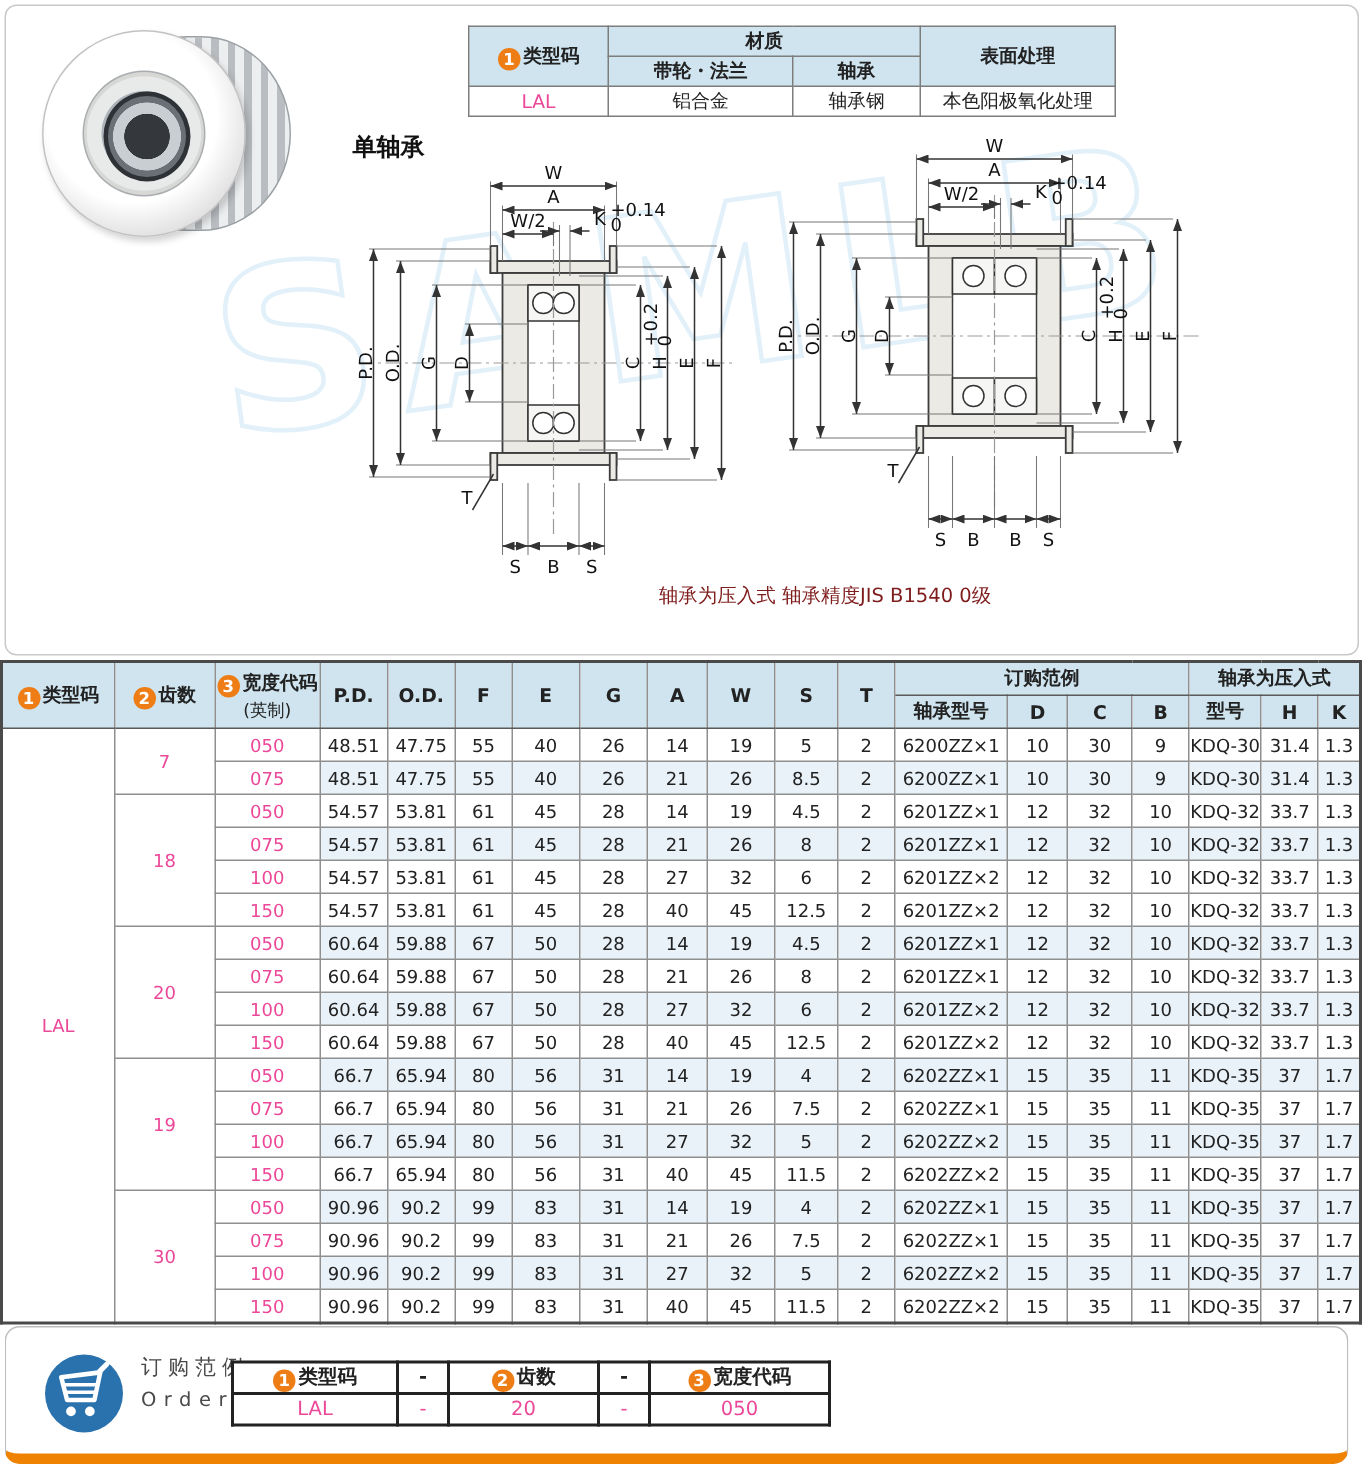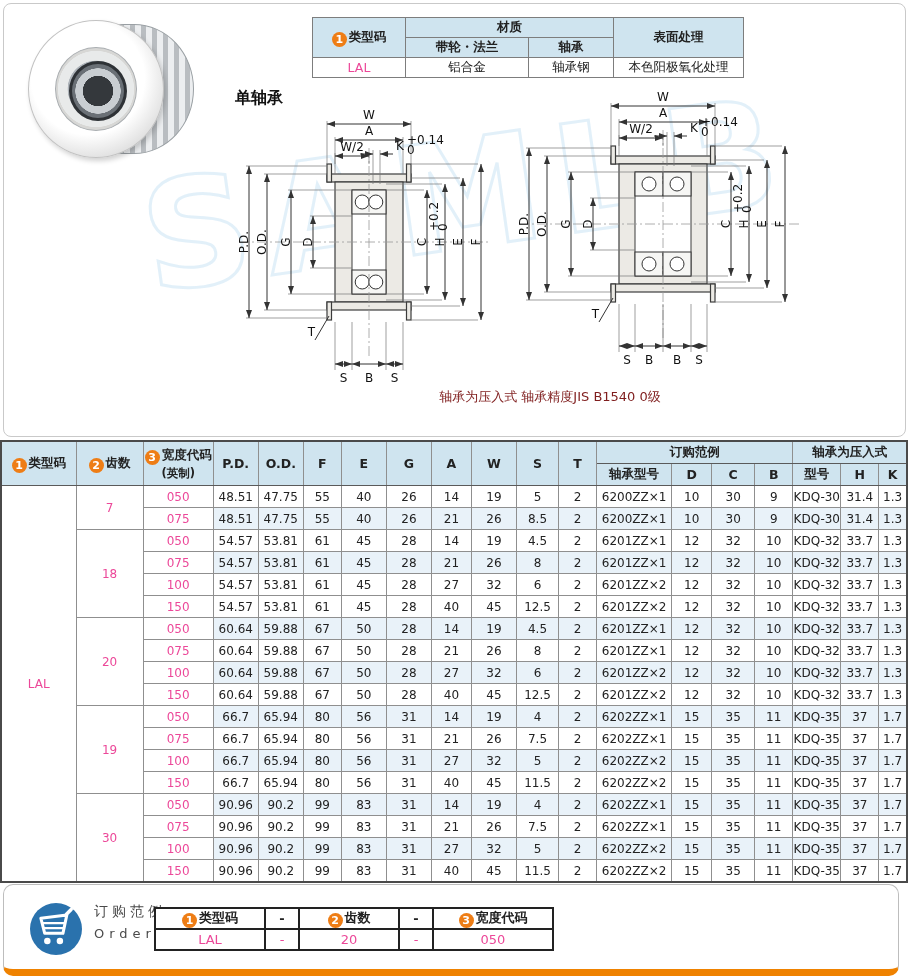--- a/index.html
+++ b/index.html
@@ -48,21 +48,21 @@
   .ball{fill:#fff;stroke:#333;stroke-width:1;}
   #note{position:absolute;left:300px;top:388px;width:500px;text-align:center;font-size:13px;color:#7f1d1d;z-index:2;}
   
   #main-table{position:absolute;left:0;top:440px;width:908px;border-collapse:collapse;table-layout:fixed;
               border:2px solid #4a4a4a;z-index:3;background:#fff;}
   #main-table th,#main-table td{border:1px solid #8f8f8f;text-align:center;padding:0;font-size:12px;overflow:hidden;}
   #main-table th{background:#cfe4ef;font-weight:bold;height:21px;font-size:12.5px;}
   #main-table thead tr th{border-bottom-color:#5a5a5a;}
   #main-table td{height:21px;background:#fff;}
   #main-table td.shade{background:#e9f2f9;}
-  .wsub{font-size:11.5px;font-weight:bold;text-align:right;}
+  .wsub{font-size:11.5px;font-weight:normal;text-align:right;}
   
   #order-box{position:absolute;left:3px;top:884px;width:894px;height:84px;
              border:1px solid #bdbdbd;border-bottom:7px solid #ef8200;border-radius:10px;background:#fff;z-index:3;}
   #cart{position:absolute;left:26px;top:18px;width:52px;height:52px;border-radius:50%;background:#2a72ad;}
   #order-titles{position:absolute;left:90px;top:18px;}
   #order-title-cn{font-size:14px;letter-spacing:4px;color:#4a4a4a;}
   #order-title-en{font-size:13px;letter-spacing:5px;color:#4a4a4a;margin-top:5px;}
   #order-table{position:absolute;left:150px;top:22px;border-collapse:collapse;}
   #order-table th,#order-table td{border:2px solid #222;text-align:center;height:19px;padding:0 4px;}
   #order-table th{font-size:13px;font-weight:bold;background:#fff;}

